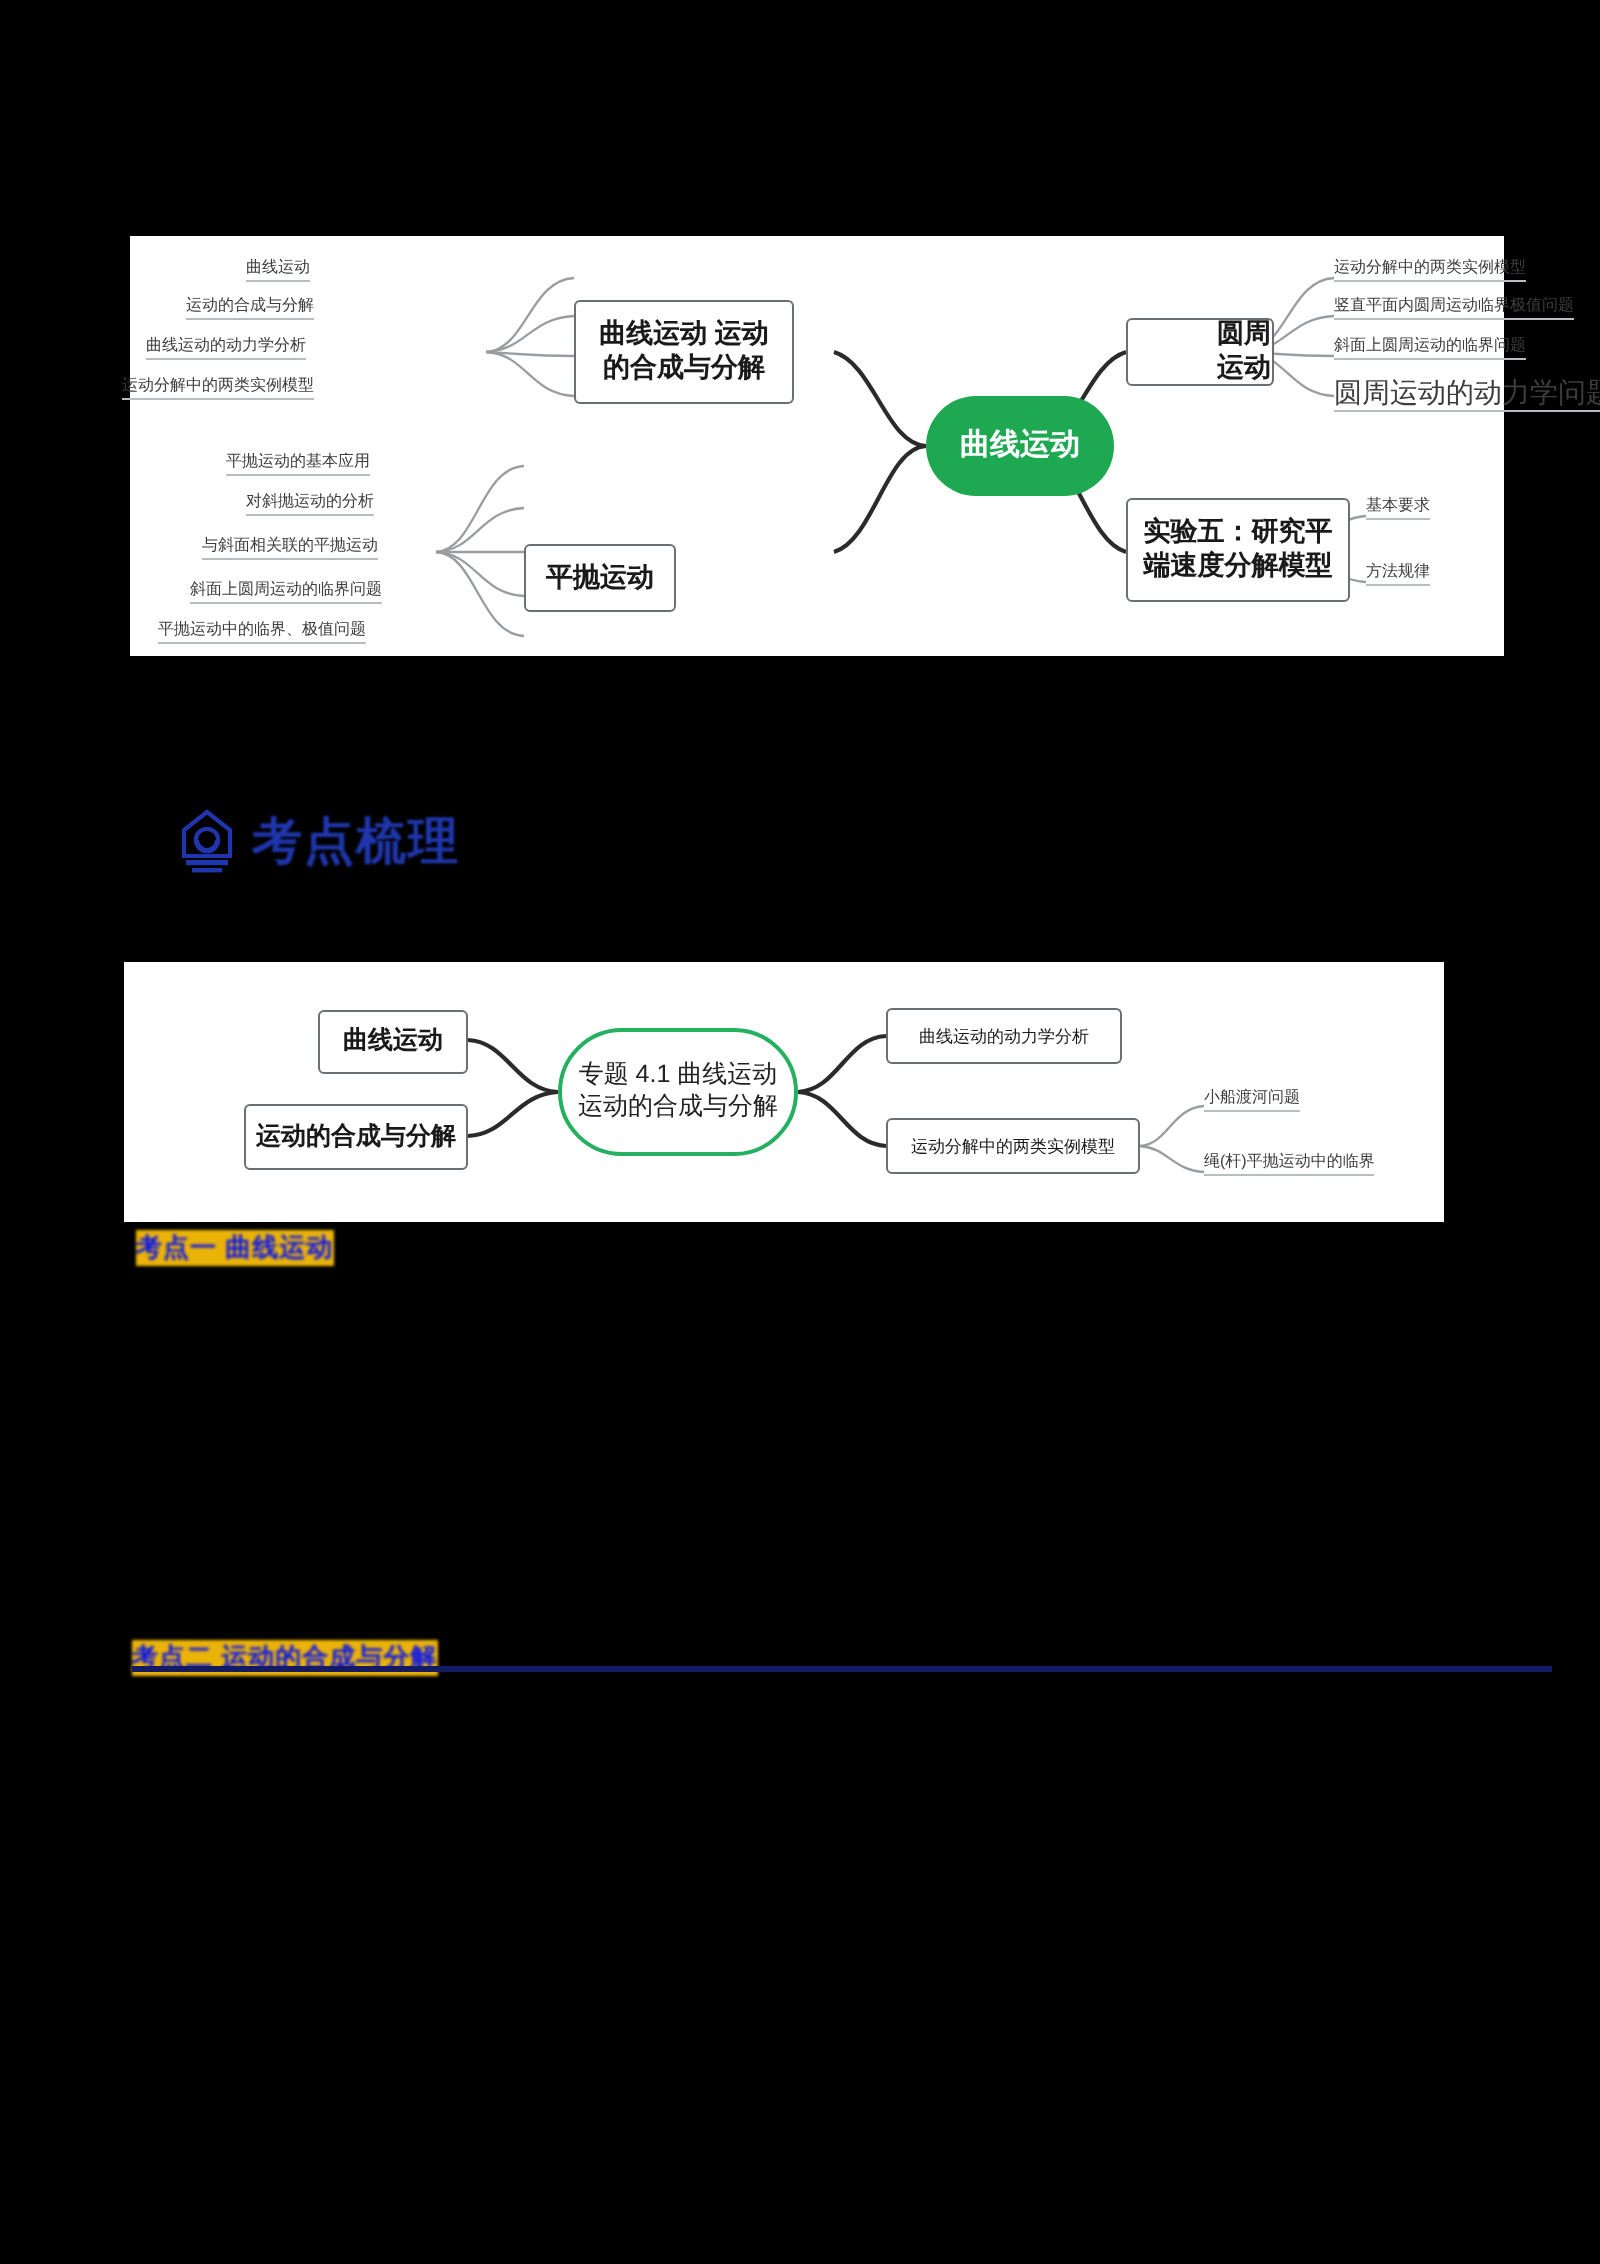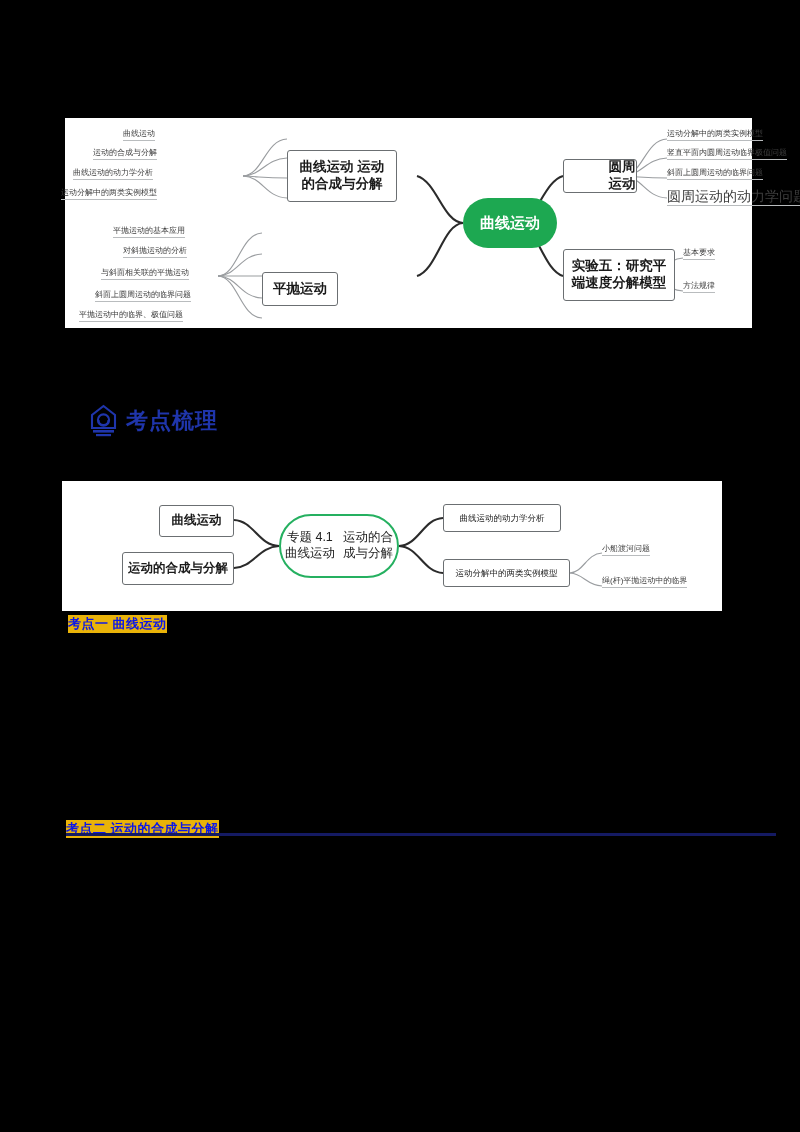--- a/index.html
+++ b/index.html
@@ -24,21 +24,21 @@
   .node.b{font-weight:bold;}
   .leaf{position:absolute;color:#3d3d3d;white-space:nowrap;
         border-bottom:1px solid #b9bcbe;padding-bottom:1px;line-height:1.1;}
   .center{position:absolute;display:flex;align-items:center;justify-content:center;
           text-align:center;line-height:1.25;box-sizing:border-box;}
   .center.green{background:#1da851;color:#fff;font-weight:bold;border-radius:28px;}
   .center.outline{background:#fff;color:#222;border:2px solid #25b060;border-radius:34px;}
 
   
   .kp-head{position:absolute;display:flex;align-items:center;gap:7px;}
-  .kp-head .txt{font-weight:bold;font-size:22px;color:#1f35ab;letter-spacing:1px;
+  .kp-head .txt{font-weight:bold;font-size:25px;color:#1f35ab;letter-spacing:1px;
                 filter:blur(0.45px);}
   .lamp{width:31px;height:33px;flex:0 0 auto;}
 
   .blue-link{position:absolute;font-weight:bold;font-size:13px;color:#0b16e8;
              background:#eab308;white-space:nowrap;letter-spacing:.5px;
              filter:blur(.7px);}
   .rule{position:absolute;height:3px;background:#141a63;}
 </style>
 </head>
 <body>
@@ -137,21 +137,21 @@
       </g>
       <g fill="none" stroke="#9a9da0" stroke-width="1.15">
         <path d="M508,92 C522,91 524,73 540,72"></path>
         <path d="M508,92 C522,93 524,104 540,105"></path>
       </g>
     </svg>
 
     <div class="node b" style="left:97px;top:24px;width:75px;height:32px;font-size:12.5px;">曲线运动</div>
     <div class="node b" style="left:60px;top:71px;width:112px;height:33px;font-size:12.5px;">运动的合成与分解</div>
 
-    <div class="center outline" style="left:217px;top:33px;width:120px;height:64px;font-size:12.5px;flex-direction:row;">
+    <div class="center outline" style="left:217px;top:33px;width:120px;height:64px;font-size:12.5px;flex-direction:column;">
       <span>专题 4.1 曲线运动</span>
       <span>运动的合成与分解</span>
     </div>
 
     <div class="node" style="left:381px;top:23px;width:118px;height:28px;font-size:8.5px;">曲线运动的动力学分析</div>
     <div class="node" style="left:381px;top:78px;width:127px;height:28px;font-size:8.5px;">运动分解中的两类实例模型</div>
 
     <div class="leaf" style="left:540px;top:64px;font-size:8px;">小船渡河问题</div>
     <div class="leaf" style="left:540px;top:96px;font-size:8px;">绳(杆)平抛运动中的临界</div>
   </div>

